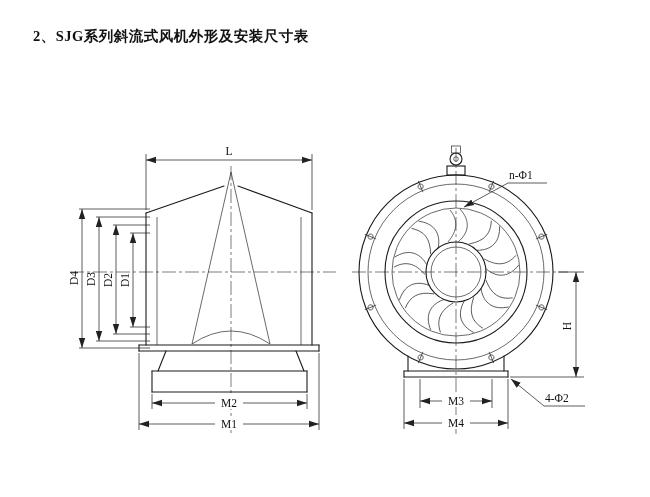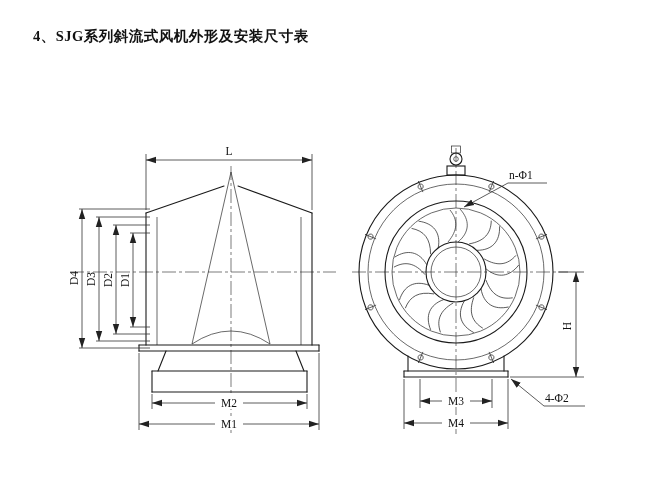--- a/index.html
+++ b/index.html
@@ -17,21 +17,21 @@
   .k{stroke:#1a1a1a;stroke-width:1.1;fill:none;stroke-linecap:round;}
   .t{stroke:#2a2a2a;stroke-width:0.7;fill:none;}
   .d{stroke:#333333;stroke-width:0.8;fill:none;}
   .cl{stroke:#444444;stroke-width:0.7;fill:none;stroke-dasharray:14 3 3 3;}
   .lbl{font-family:"Liberation Serif",serif;font-size:11.5px;fill:#111;}
   .bg{fill:#ffffff;stroke:none;}
 </style>
 </head>
 <body>
 
-<div class="title">4、SJG系列斜流式风机外形及安装尺寸表</div>
+<div class="title">2、SJG系列斜流式风机外形及安装尺寸表</div>
 
 <svg width="650" height="497" viewBox="0 0 650 497">
   <defs>
     <marker id="ar" markerUnits="userSpaceOnUse" markerWidth="10" markerHeight="8" refX="10" refY="4" orient="auto-start-reverse">
       <path d="M0,0.8 L10,4 L0,7.2 Z" fill="#222"></path>
     </marker>
     <g id="blade" transform="translate(456 272)">
       <path class="t" d="M 2,-30 C 14,-40 14,-52 4,-63"></path>
       <path class="t" d="M -8,-30 C 2,-42 2,-52 -6,-62"></path>
     </g>

